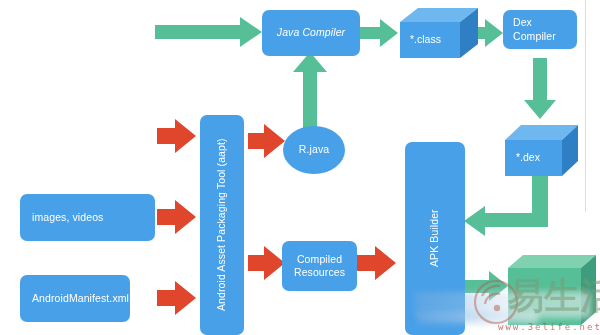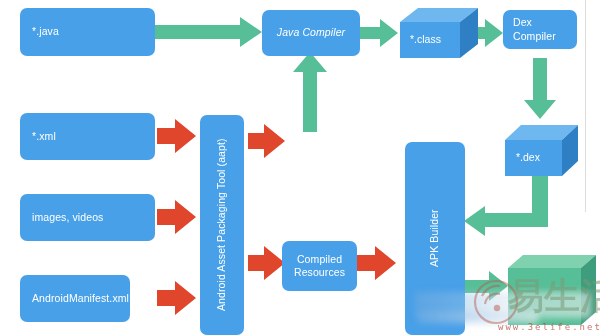--- a/index.html
+++ b/index.html
@@ -170,49 +170,46 @@
     <g>
       <polygon points="508,268 523,255 596,255 581,268" fill="#7fd1b0"></polygon>
       <polygon points="596,255 596,312 581,325 581,268" fill="#3d9d7c"></polygon>
       <rect x="508" y="268" width="73" height="57" fill="#57bf97"></rect>
     </g>
   </svg>
 
   <div class="cube-label" style="left:410px; top:33px;">*.class</div>
   <div class="cube-label" style="left:516px; top:151px;text-align:right;">*.dex</div>
 
-  <div class="node left-align" style="left:20px; top:8px; width:135px; height:48px;">
-    <span>*.java</span>
-  </div>
 
   <div class="node" style="left:262px; top:10px; width:98px; height:46px;font-style:italic;">
     <span>Java Compiler</span>
   </div>
 
   <div class="node" style="left:503px; top:10px; width:74px; height:39px; flex-direction:column; align-items:flex-start; padding-left:10px;">
     <span>Dex</span>
     <span>Compiler</span>
   </div>
 
-  <div class="node left-align" style="left:20px; top:113px; width:135px; height:47px;">
-    <span>*.xml</span>
-  </div>
 
   <div class="node left-align" style="left:20px; top:194px; width:135px; height:47px;">
     <span>images, videos</span>
   </div>
 
   <div class="node left-align" style="left:20px; top:275px; width:110px; height:47px;">
     <span>AndroidManifest.xml</span>
   </div>
 
   <div class="node vertical" style="left:200px; top:115px; width:44px; height:220px;">
     <span>Android Asset Packaging Tool (aapt)</span>
   </div>
 
+  <div class="node ellipse" style="left:283px; top:126px; width:62px; height:48px;">
+    <span>R.java</span>
+  </div>
 
   <div class="node" style="left:282px; top:241px; width:75px; height:50px; flex-direction:column;">
     <span>Compiled</span>
     <span>Resources</span>
   </div>
 
   <div class="node vertical" style="left:405px; top:142px; width:60px; height:193px;">
     <span>APK Builder</span>
   </div>
 

